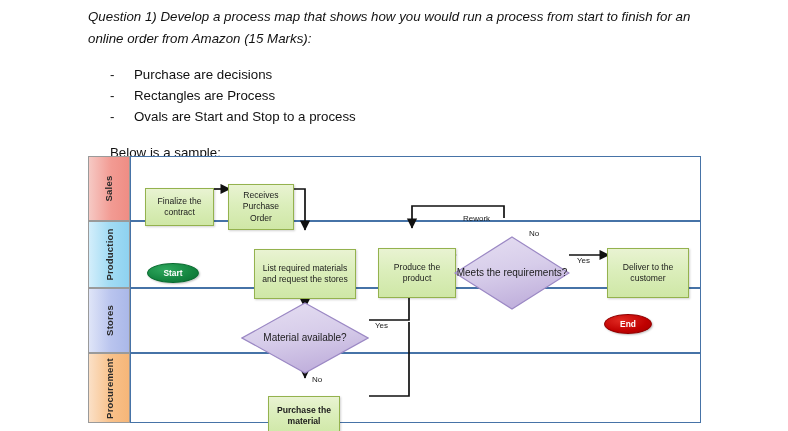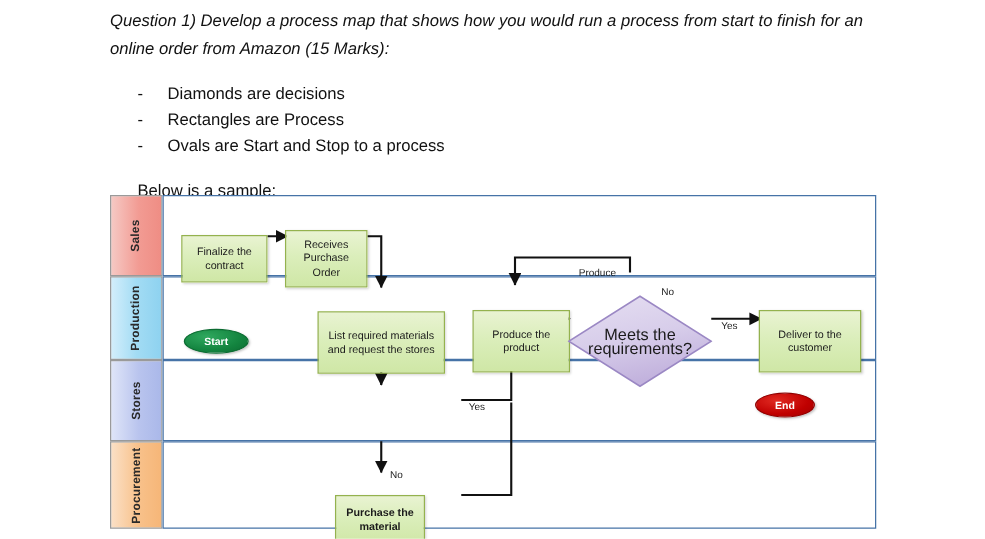--- a/index.html
+++ b/index.html
@@ -147,21 +147,21 @@
   .decision .dec-label {
     position: absolute;
     left: 0;
     top: 0;
     width: 100%;
     height: 100%;
     display: flex;
     align-items: center;
     justify-content: center;
     text-align: center;
-    font-size: 13px;
+    font-size: 10px;
     line-height: 11.5px;
     color: #1b1b1b;
   }
 
   .terminator {
     position: absolute;
     border-radius: 50%;
     display: flex;
     align-items: center;
     justify-content: center;
@@ -199,21 +199,21 @@
 </head>
 <body>
 
 <div class="question-block">
   <div class="q-line">Question 1) Develop a process map that shows how you would run a process from start to finish for an</div>
   <div class="q-line">online order from Amazon (15 Marks):</div>
 
   <ul class="bullet-list">
     <li class="bullet-item">
       <span class="bullet-dash">-</span>
-      <span>Diamonds are decisions</span>
+      <span>Purchase are decisions</span>
     </li>
     <li class="bullet-item">
       <span class="bullet-dash">-</span>
       <span>Rectangles are Process</span>
     </li>
     <li class="bullet-item">
       <span class="bullet-dash">-</span>
       <span>Ovals are Start and Stop to a process</span>
     </li>
   </ul>
@@ -317,26 +317,39 @@
         </defs>
         <polygon points="58,1 115,37 58,73 1,37" fill="url(#decgrad1)" stroke="#9b88c4" stroke-width="1.2"></polygon>
       </svg>
       <div class="dec-label">Meets the requirements?</div>
     </div>
 
     <div class="terminator term-end" style="left:516px; top:120px; width:46px; height:18px;">
       <span>End</span>
     </div>
 
+    <div class="decision" style="left:153px; top:128px; width:128px; height:72px;">
+      <svg width="128" height="72" viewBox="0 0 128 72">
+        <defs>
+          <linearGradient id="decgrad2" x1="0" y1="0" x2="0.35" y2="1">
+            <stop offset="0%" stop-color="#e6dff2"></stop>
+            <stop offset="55%" stop-color="#d7cdea"></stop>
+            <stop offset="100%" stop-color="#c2b2dd"></stop>
+          </linearGradient>
+        </defs>
+        <polygon points="64,1 127,36 64,71 1,36" fill="url(#decgrad2)" stroke="#9b88c4" stroke-width="1.2"></polygon>
+      </svg>
+      <div class="dec-label">Material available?</div>
+    </div>
 
     <div class="proc-box" style="left:180px; top:222px; width:72px; height:40px;font-weight:bold;">
       <span>Purchase the material</span>
     </div>
 
-    <div class="edge-label" style="left:375px; top:40px;">Produce</div>
+    <div class="edge-label" style="left:375px; top:40px;">Rework</div>
 
     <div class="edge-label" style="left:441px; top:55px;">No</div>
 
     <div class="edge-label" style="left:489px; top:82px;">Yes</div>
 
     <div class="edge-label" style="left:287px; top:147px;">Yes</div>
 
     <div class="edge-label" style="left:224px; top:201px;">No</div>
 
   </div>

